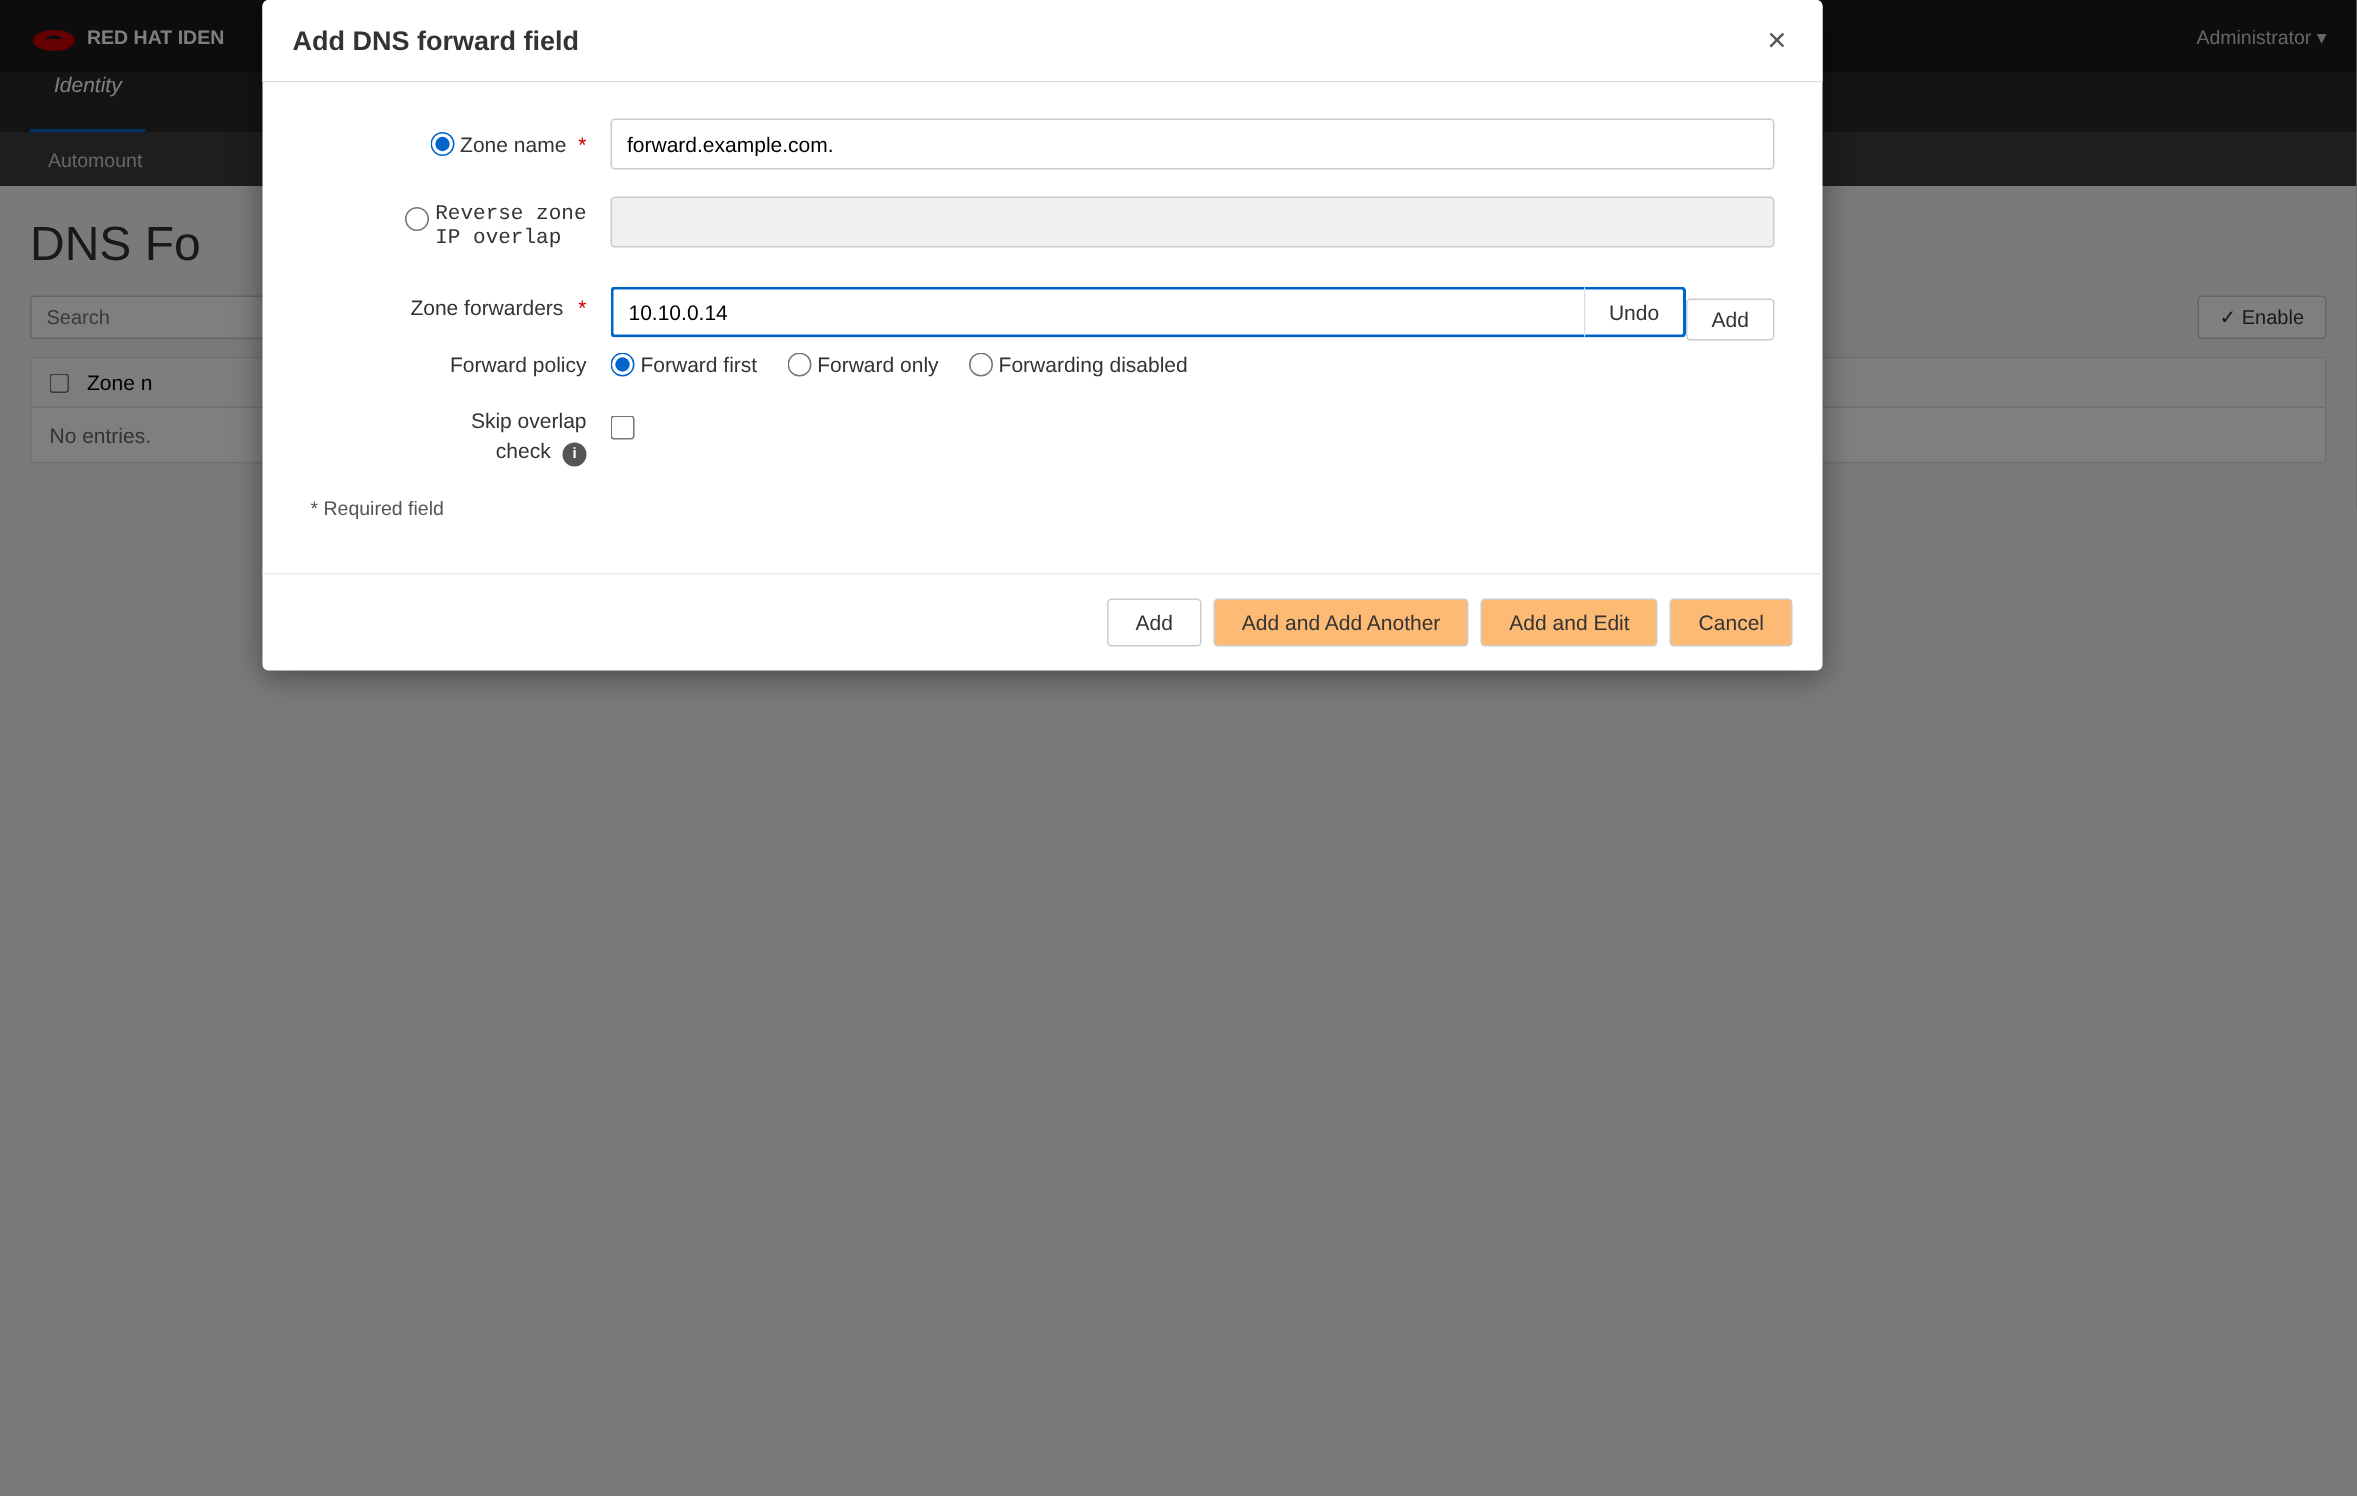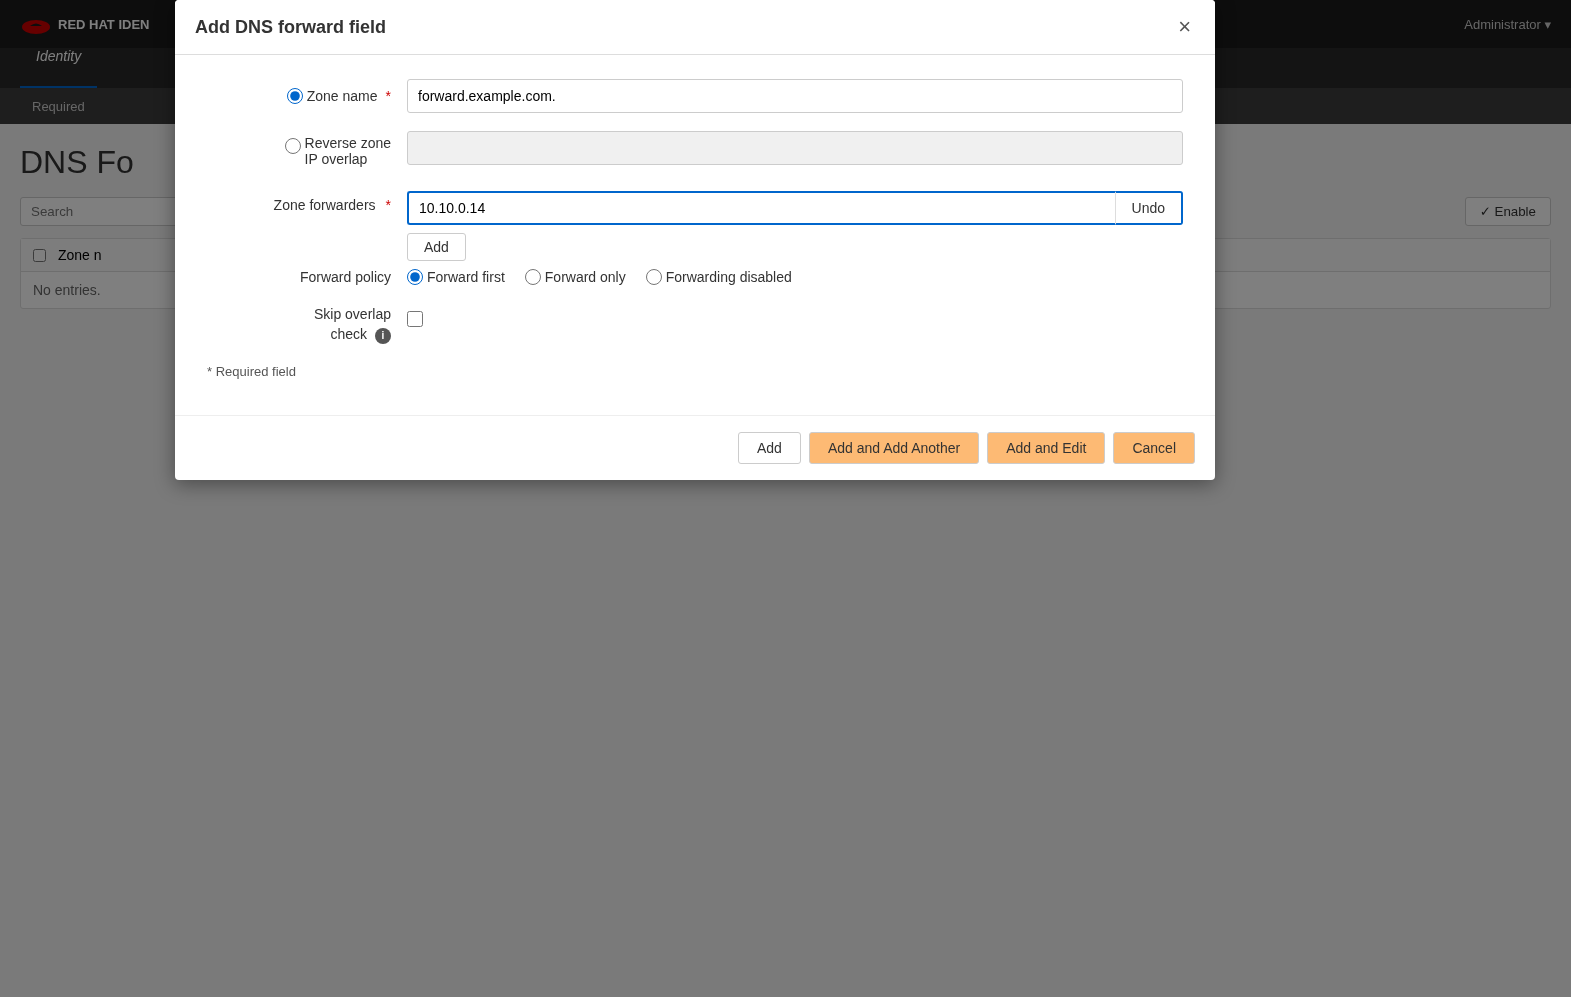--- a/index.html
+++ b/index.html
@@ -448,21 +448,21 @@
   </div>
 
   <div class="nav-bar">
     <div class="nav-item active">
       <span>Identity</span>
     </div>
   </div>
 
   <div class="sub-nav">
     <div class="sub-nav-item">
-      <span>Required</span>
+      <span>Automount</span>
     </div>
   </div>
 
   <div class="page-content">
     <div class="page-title-bg">DNS Fo</div>
 
     <div class="toolbar-bg">
       <input class="search-input-bg" type="text" placeholder="Search" style="">
       <button class="btn-enable" style="margin-left:auto;">✓ Enable</button>
     </div>
@@ -496,35 +496,35 @@
             <span class="required-star">*</span>
           </label>
         </div>
         <input type="text" class="form-control" value="forward.example.com." style="">
       </div>
 
       <div class="reverse-zone-row">
         <div class="reverse-zone-label-area">
           <label class="radio-label" style="align-items:flex-start; padding-top:2px;">
             <input type="radio" name="zone_type" class="radio-input" style="margin-top: 3px;">
-            <div style="text-align:left;">
+            <div style="text-align:left;font-family:Liberation Mono, monospace;">
               <span>Reverse zone</span><br>
               <span>IP overlap</span>
             </div>
           </label>
         </div>
         <input type="text" class="form-control disabled" disabled="" style="">
       </div>
 
       <div class="zone-forwarders-row">
         <div class="zone-forwarders-label-area">
           <span class="form-label">Zone forwarders</span>
           <span class="required-star">*</span>
         </div>
-        <div style="flex:1; display:flex; flex-direction:column;">
+        <div style="flex:1; display:flex; flex-direction:row;">
           <div class="forwarder-input-group">
             <input type="text" class="forwarder-input" value="10.10.0.14" style="">
             <button class="undo-btn">Undo</button>
           </div>
           <div>
             <button class="add-btn-small">Add</button>
           </div>
         </div>
       </div>
 

